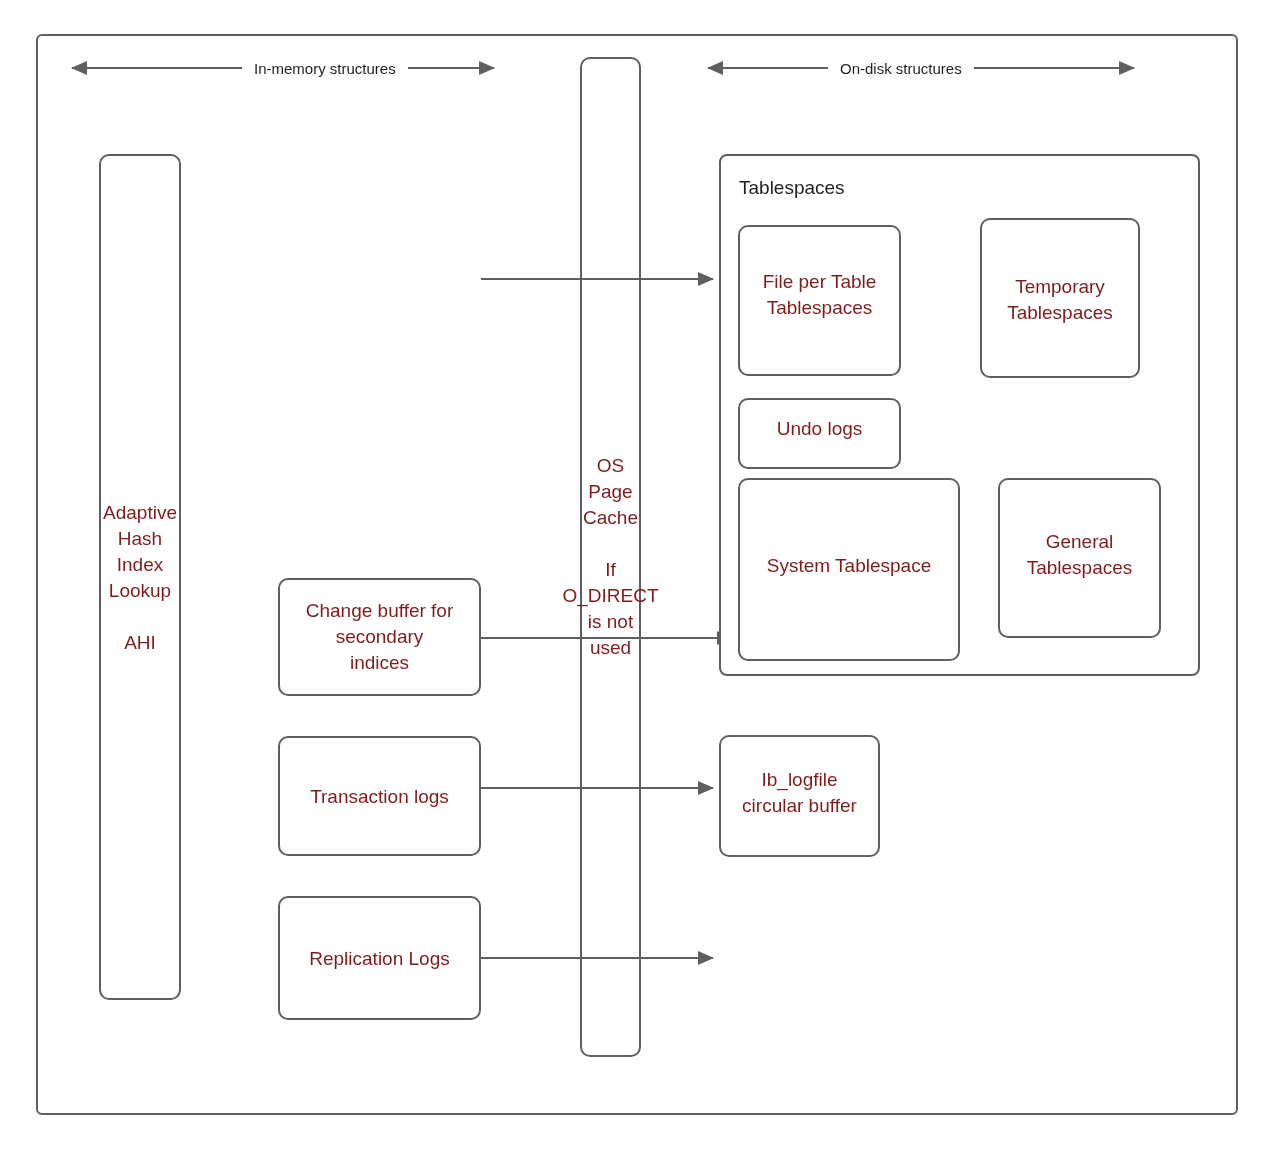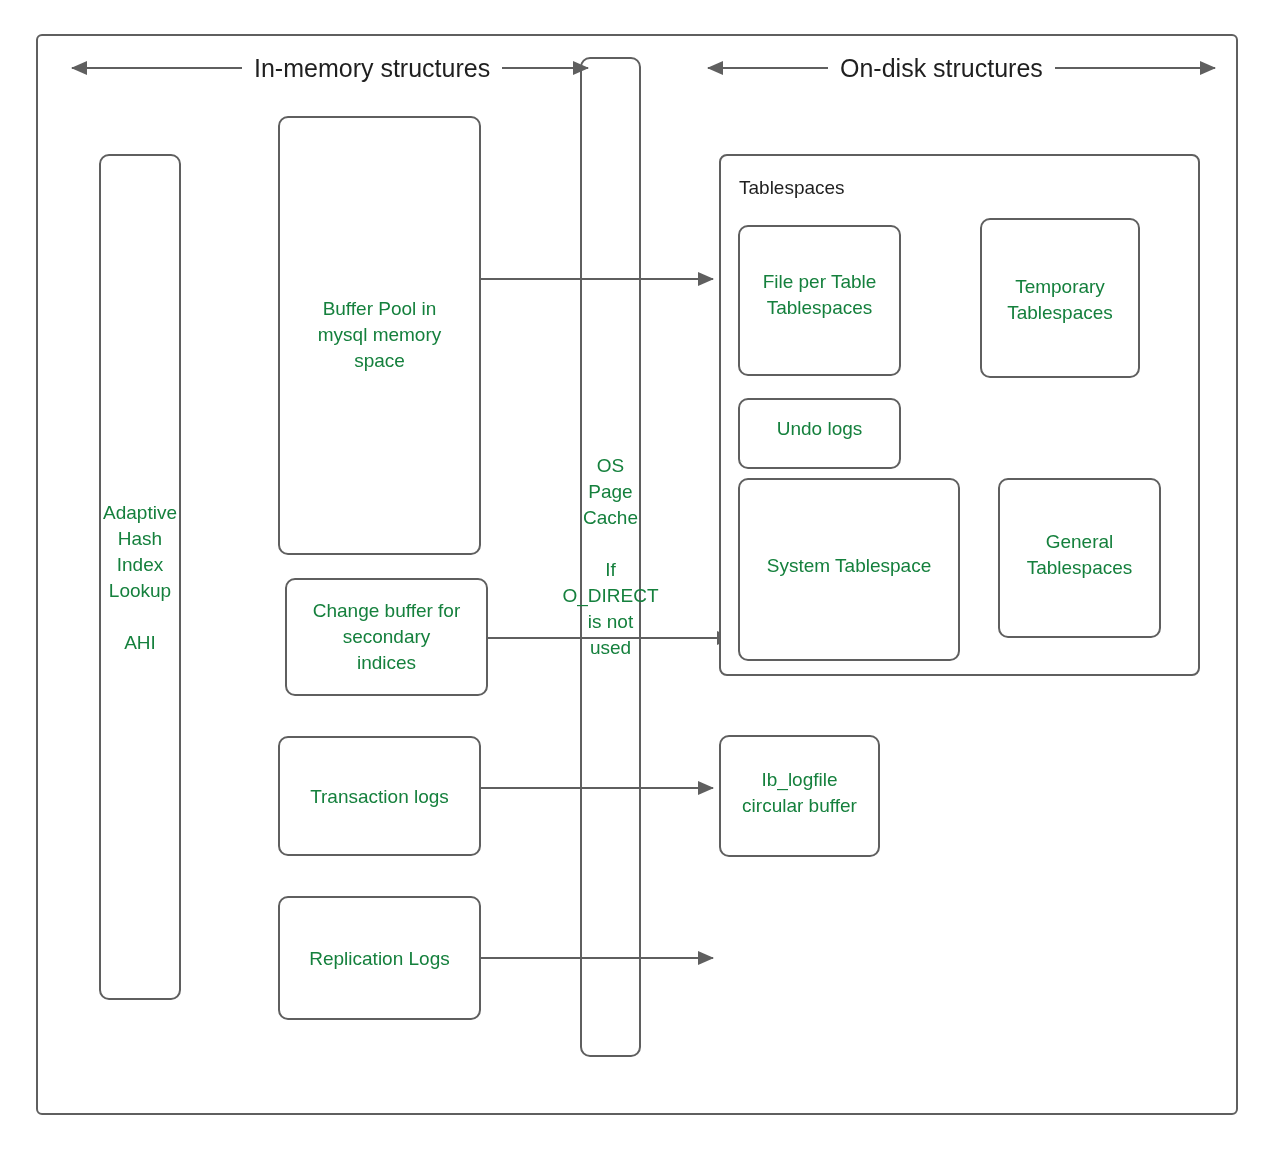--- a/index.html
+++ b/index.html
@@ -29,21 +29,21 @@
   .node.square {
     border-radius: 8px;
   }
   .label {
     position: absolute;
     left: 0;
     right: 0;
     text-align: center;
     font-size: 19px;
     line-height: 26px;
-    color: #15803d;
+    color: #7f1d1d;
     white-space: pre-line;
     pointer-events: none;
   }
   .label.overflow {
     left: -40px;
     right: -40px;
   }
   
   #outer-frame {
     position: absolute;
@@ -81,21 +81,21 @@
   }
   .hdr .arrow-line.to-left::before {
     left: -1px;
     border-right: 16px solid #5f5f5f;
   }
   .hdr .arrow-line.to-right::after {
     right: -1px;
     border-left: 16px solid #5f5f5f;
   }
   .hdr .hdr-text {
-    font-size: 25px;
+    font-size: 15px;
     color: #1f1f1f;
     white-space: nowrap;
     padding: 0 12px;
   }
   
   .conn {
     position: absolute;
     height: 2px;
     background: #5f5f5f;
   }
@@ -148,27 +148,22 @@
 
   <div class="node" style="left:99px; top:154px; width:82px; height:846px;">
     <div class="label overflow" style="top:344px;">Adaptive
 Hash
 Index
 Lookup
 
 AHI</div>
   </div>
 
-  <div class="node" style="left:278px; top:116px; width:203px; height:439px;">
-    <div class="label" style="top:178px;">Buffer Pool in
-mysql memory
-space</div>
-  </div>
-
-  <div class="node" style="left:278px; top:578px; width:203px; height:118px;margin-left:7px;">
+
+  <div class="node" style="left:278px; top:578px; width:203px; height:118px;">
     <div class="label" style="top:18px;">Change buffer for
 secondary
 indices</div>
   </div>
 
   <div class="node" style="left:278px; top:736px; width:203px; height:120px;">
     <div class="label" style="top:46px;">Transaction logs</div>
   </div>
 
   <div class="node" style="left:278px; top:896px; width:203px; height:124px;">

